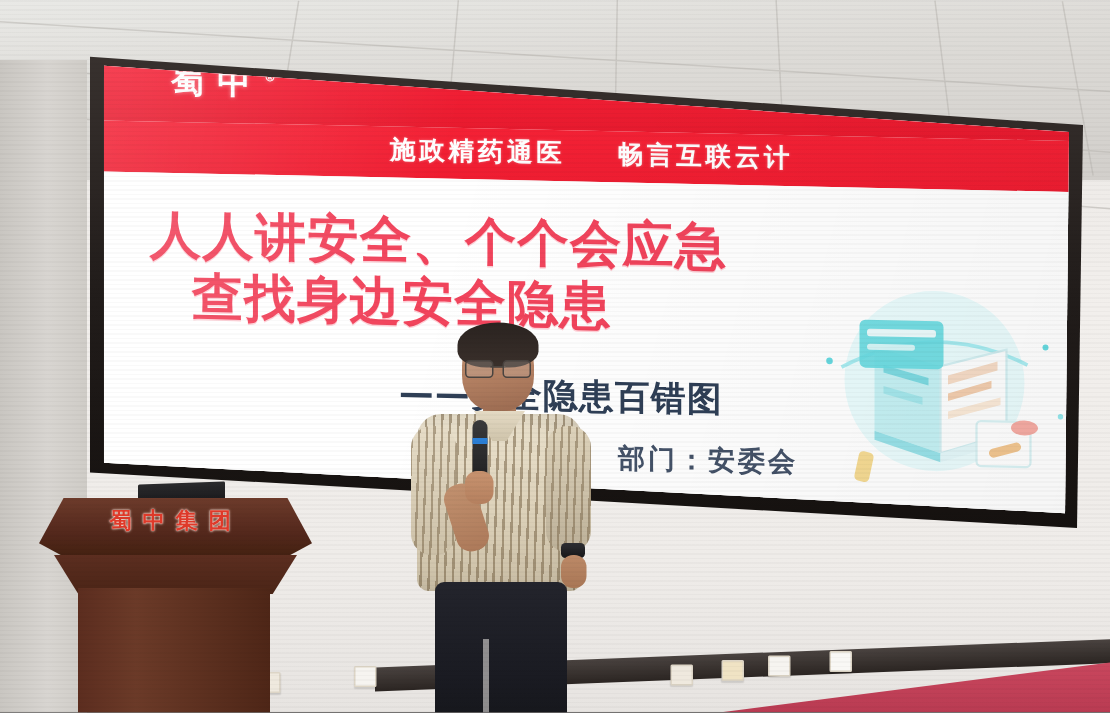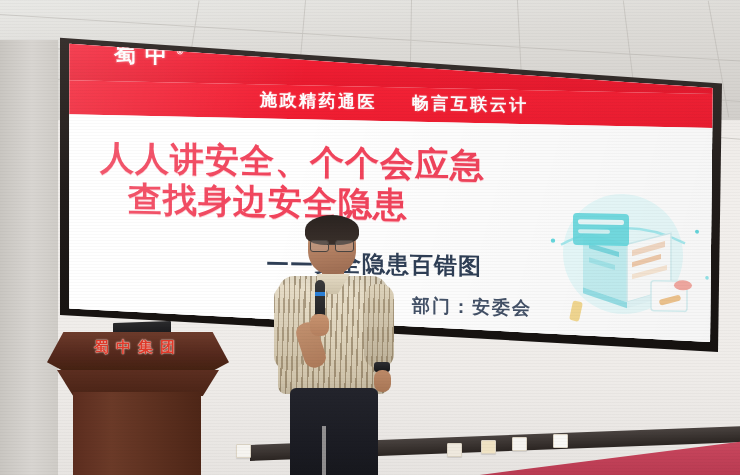--- a/index.html
+++ b/index.html
@@ -123,21 +123,21 @@
   .ft-text{
     color:#ef2a42;font-size:15px;font-weight:700;letter-spacing:1.5px;white-space:nowrap;
   }
   .screen-glow{
     position:absolute;inset:0;pointer-events:none;
     background:linear-gradient(105deg,rgba(255,255,255,.16) 0%,rgba(255,255,255,0) 35%,rgba(0,0,0,.04) 100%);
     clip-path:polygon(2.0% 6.0%, 98.6% 19.4%, 98.2% 96.4%, 2.0% 86.2%);
   }
 
   
-  .podium{position:absolute;left:41px;top:322px;width:196px;height:153px;text-decoration:underline;}
+  .podium{position:absolute;left:20px;top:322px;width:196px;height:153px;text-decoration:underline;}
   .pod-top{
     position:absolute;left:6px;top:10px;width:182px;height:42px;
     background:linear-gradient(180deg,#6d3b2b 0%,#54281c 55%,#41200f 100%);
     clip-path:polygon(9% 0%,91% 0%,100% 72%,88% 100%,12% 100%,0% 72%);
     box-shadow:0 2px 4px rgba(0,0,0,.35);
   }
   .pod-mid{
     position:absolute;left:16px;top:48px;width:162px;height:26px;
     background:linear-gradient(180deg,#5c2e20 0%,#4a2416 100%);
     clip-path:polygon(0% 0%,100% 0%,90% 100%,10% 100%);

